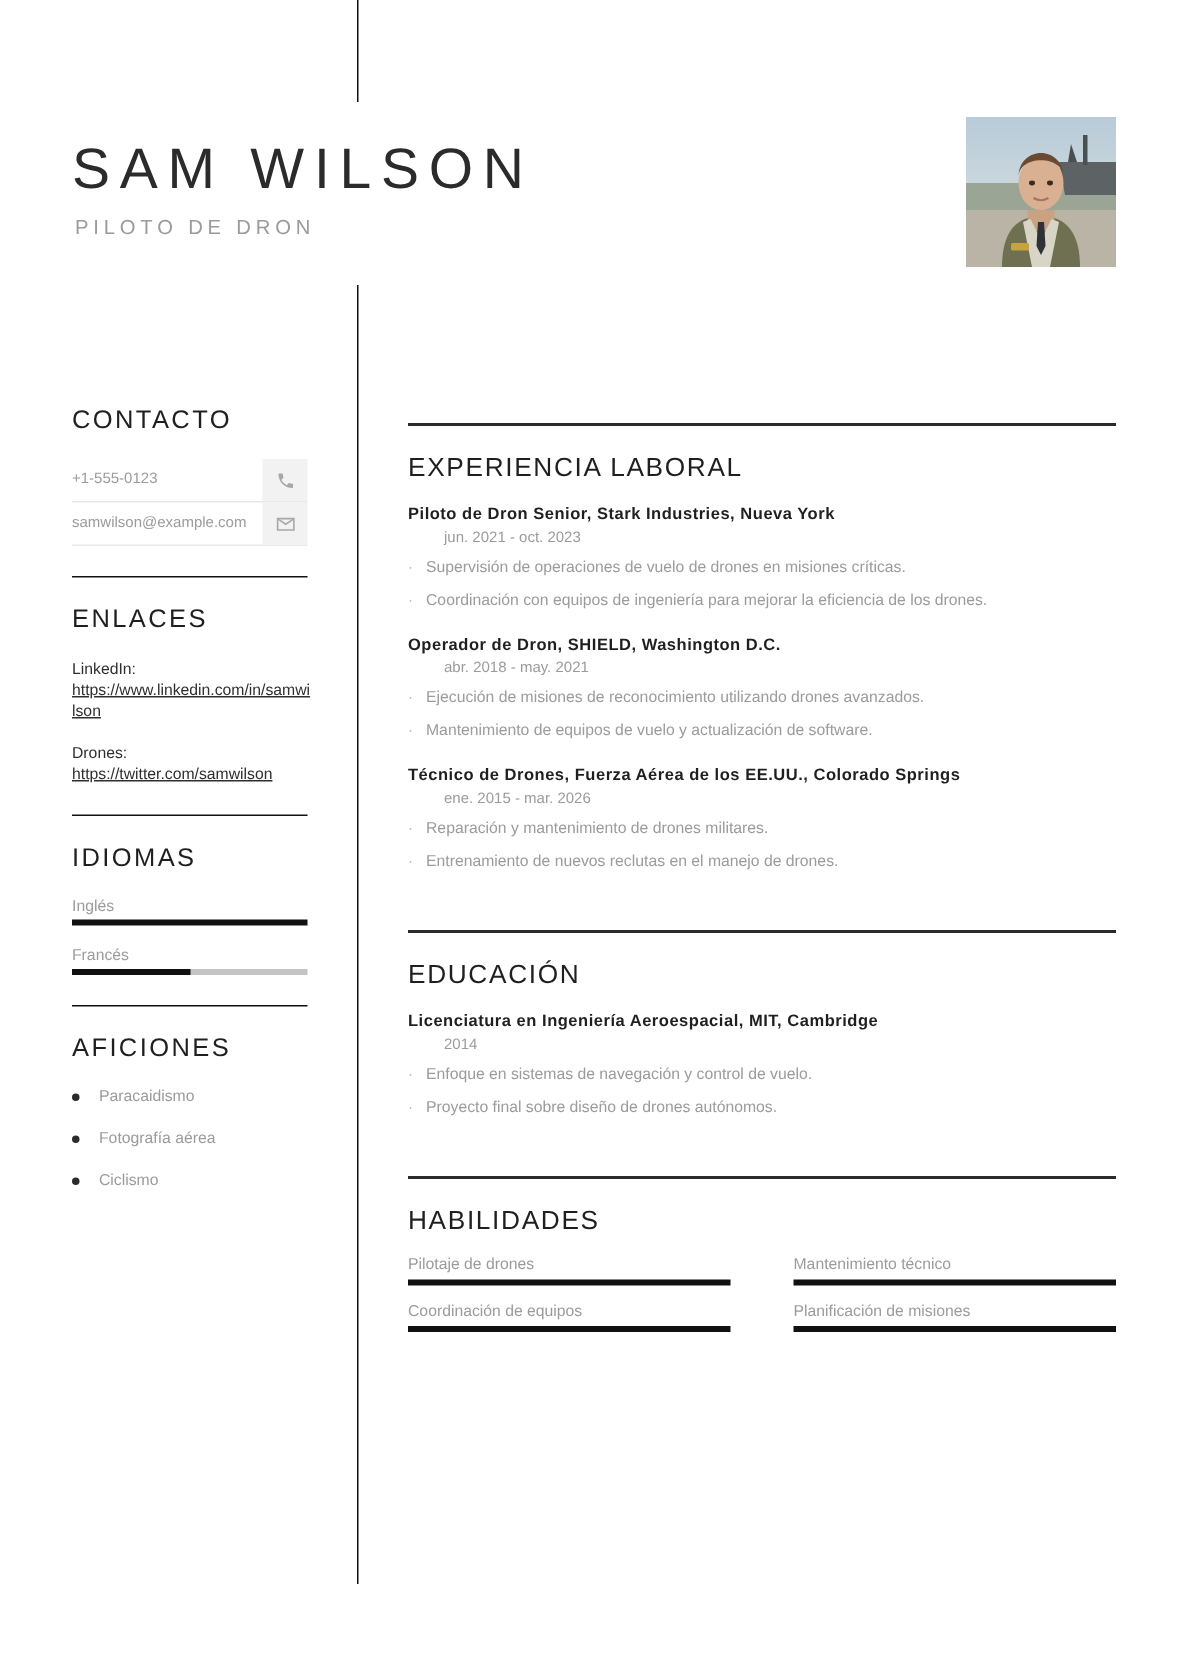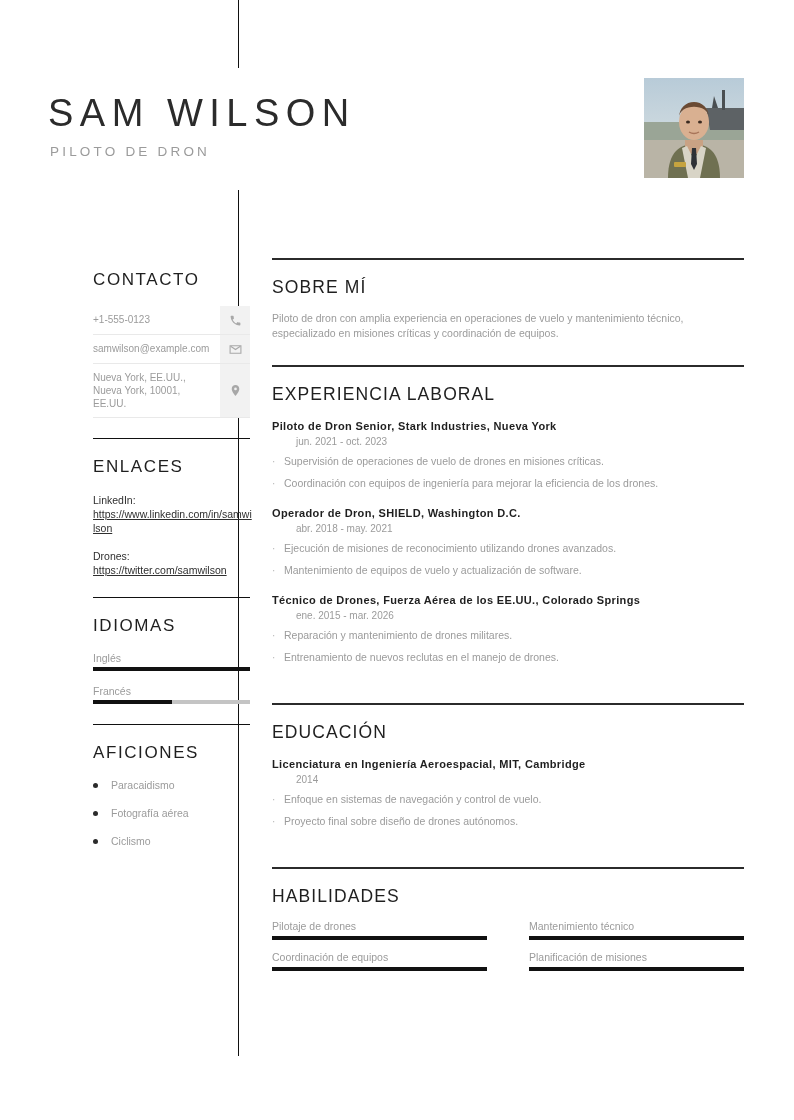--- a/index.html
+++ b/index.html
@@ -40,21 +40,21 @@
     color: #9b9b9b; white-space: nowrap;
   }
   .photo {
     position: absolute; left: 644px; top: 0px;
     width: 100px; height: 100px; overflow: hidden;
     background: #b9c6cf;
   }
   .photo svg { display: block; width: 100px; height: 100px; }
 
   
-  .sidebar { position: absolute; left: 0; top: 270px; width: 238px; padding-left: 45px; }
+  .sidebar { position: absolute; left: 0; top: 270px; width: 238px; }
   .side-block { padding: 0 33px 0 48px; }
   .side-h {
     font-size: 17px; font-weight: 400; letter-spacing: 1.6px;
     color: #1f1f1f; margin-bottom: 16px;
   }
   .side-sep {
     height: 0; border-top: 1.6px solid #111;
     margin: 20px 0 18px 0; width: 157px;
   }
 
@@ -193,28 +193,20 @@
         <div class="contact-row">
           <div class="contact-val">samwilson@example.com</div>
           <div class="contact-ico">
             <svg viewBox="0 0 24 24">
                 <path d="M2 5h20v14H2z" fill="none" stroke="#a8a8a8" stroke-width="2"></path>
                 <path d="M3 6l9 6 9-6" fill="none" stroke="#a8a8a8" stroke-width="2"></path>
               </svg>
           </div>
         </div>
 
-        <div class="contact-row">
-          <div class="contact-val">Nueva York, EE.UU., Nueva York, 10001, EE.UU.</div>
-          <div class="contact-ico">
-            <svg viewBox="0 0 24 24">
-                <path d="M12 2C8.1 2 5 5.1 5 9c0 5.2 7 13 7 13s7-7.8 7-13c0-3.9-3.1-7-7-7zm0 9.5A2.5 2.5 0 1 1 12 6.5a2.5 2.5 0 0 1 0 5z"></path>
-              </svg>
-          </div>
-        </div>
 
       </div>
       <div class="side-sep"></div>
     </div>
 
     <div class="side-block">
       <div class="side-h">ENLACES</div>
 
       <div class="link-item">
         <div class="link-label">LinkedIn:</div>
@@ -263,25 +255,20 @@
       <div class="hobby">
         <span class="hobby-dot"></span>
         <span class="hobby-t">Ciclismo</span>
       </div>
     </div>
 
   </div>
 
   <div class="main">
 
-    <div>
-      <div class="main-rule"></div>
-      <div class="main-h">SOBRE MÍ</div>
-      <div class="about-p">Piloto de dron con amplia experiencia en operaciones de vuelo y mantenimiento técnico, especializado en misiones críticas y coordinación de equipos.</div>
-    </div>
 
     <div class="sec-gap"></div>
 
     <div>
       <div class="main-rule"></div>
       <div class="main-h">EXPERIENCIA LABORAL</div>
 
       <div class="entry">
         <div class="entry-title">Piloto de Dron Senior, Stark Industries, Nueva York</div>
         <div class="entry-date">jun. 2021 - oct. 2023</div>

